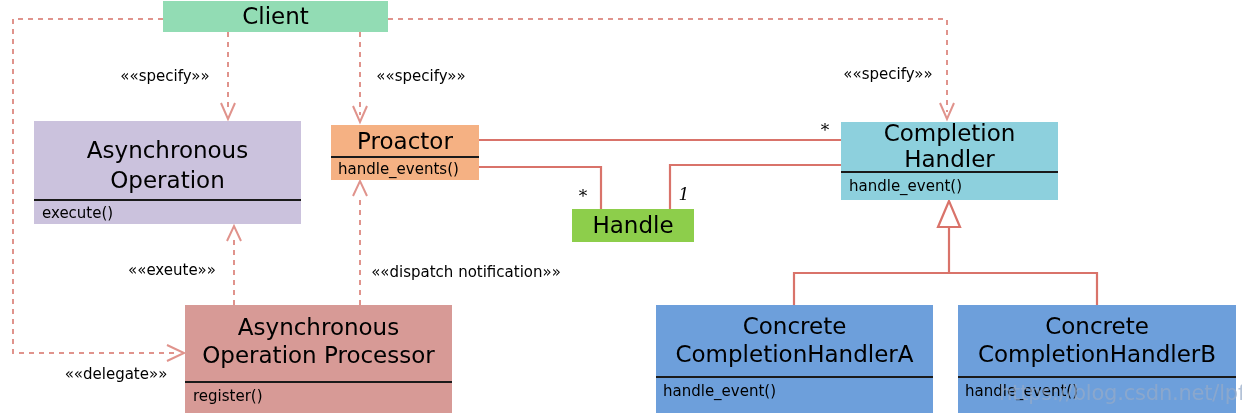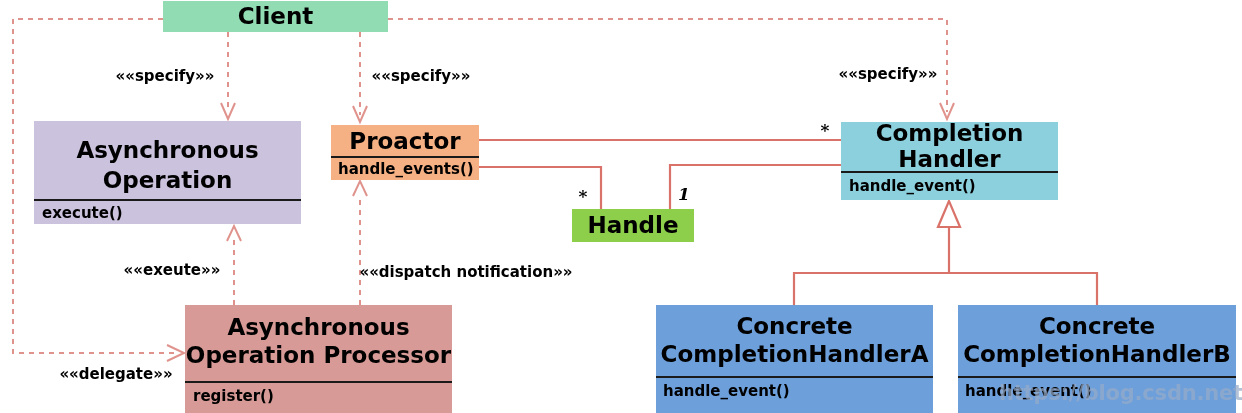--- a/index.html
+++ b/index.html
@@ -7,21 +7,20 @@
     padding: 0;
     background: #ffffff;
   }
   #diagram-root {
     position: relative;
     width: 1242px;
     height: 413px;
     background: #ffffff;
     font-family: "DejaVu Sans", sans-serif;
     overflow: hidden;
-    font-weight: bold;
   }
   svg#uml-canvas {
     position: absolute;
     left: 0;
     top: 0;
     width: 1242px;
     height: 413px;
   }
   .cls-title {
     font-family: "DejaVu Sans", sans-serif;

